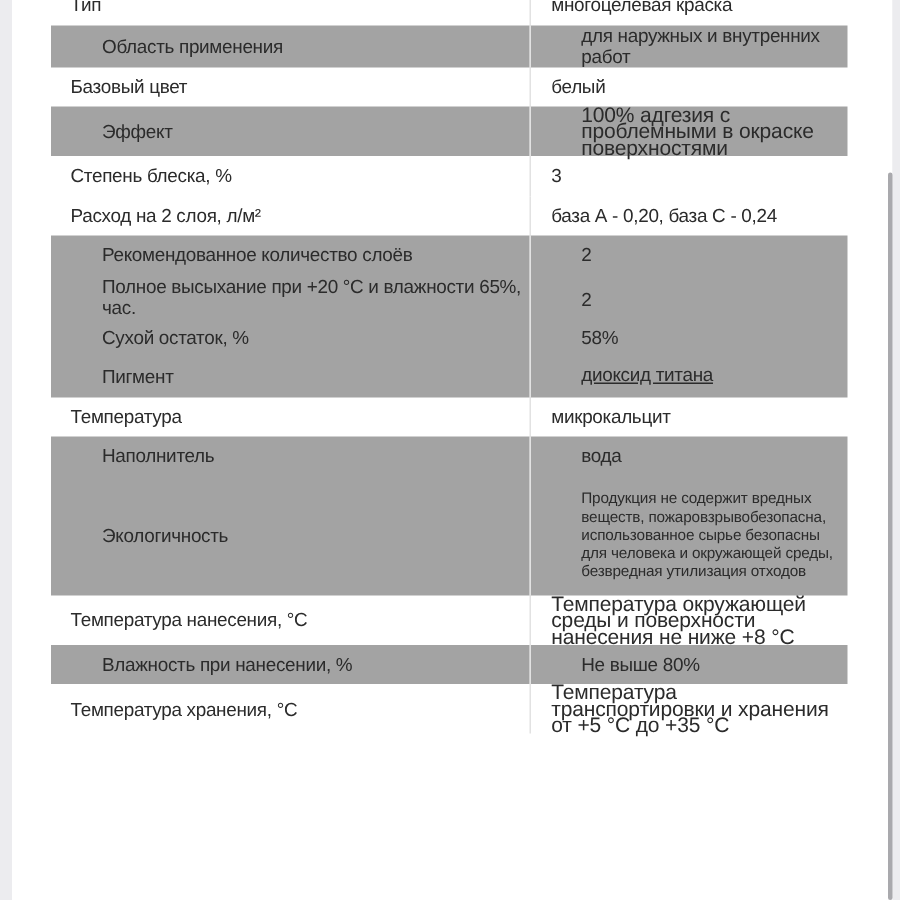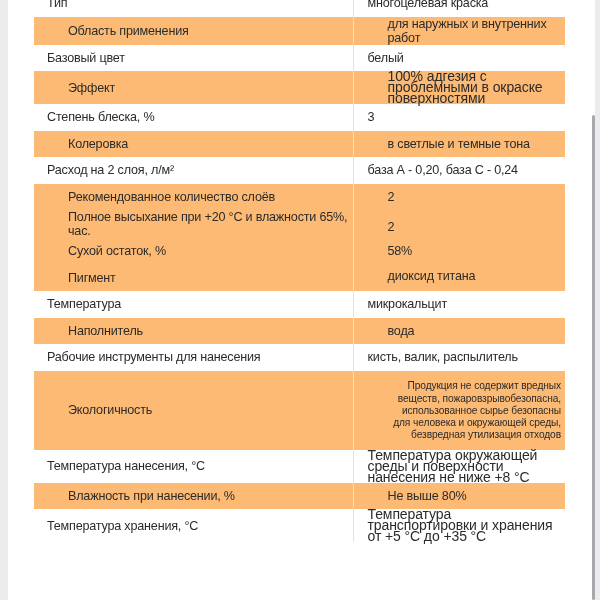--- a/index.html
+++ b/index.html
@@ -24,21 +24,21 @@
       position: absolute;
       left: 26px;
       top: -10px;
       width: 531px;
       border-collapse: collapse;
       table-layout: fixed;
     }
     .spec-table col.c-label { width: 319px; }
     .spec-table col.c-value { width: 212px; }
     .spec-table tr { height: 26.5px; }
-    .spec-table tr.alt td { background: #fdba74; padding-left: 34px; }
+    .spec-table tr.alt td { background: #a3a3a3; padding-left: 34px; }
     .spec-table td {
       padding: 0;
       vertical-align: middle;
       color: #2b2b2b;
       font-size: 12.6px;
       letter-spacing: -0.2px;
       line-height: 14px;
     }
     .spec-table td.label {
       padding-left: 13px;
@@ -52,23 +52,23 @@
       font-size: 14px;
       line-height: 11px;
       letter-spacing: -0.1px;
     }
     .spec-table td.value.medium {
       font-size: 10.2px;
       line-height: 12.2px;
       letter-spacing: -0.1px;
     }
     .spec-table td.value.nudge-down { padding-top: 5px; }
-    .spec-table td.value.nudge-up { padding-bottom: 3px; }
+    .spec-table td.value.nudge-up { padding-bottom: 3px; text-decoration: underline; }
     .spec-table tr.tall { height: 79px; }
-    .spec-table tr.eco td.value { padding-top: 2px; text-align: right; }
+    .spec-table tr.eco td.value { padding-top: 2px; }
     .scrollbar {
       position: absolute;
       right: 0;
       top: 0;
       width: 5px;
       height: 600px;
       background: #ececef;
     }
     .scroll-thumb {
       position: absolute;
@@ -103,24 +103,20 @@
         <td class="value">белый</td>
       </tr>
       <tr class="alt">
         <td class="label">Эффект</td>
         <td class="value small">100% адгезия с проблемными в окраске поверхностями</td>
       </tr>
       <tr>
         <td class="label">Степень блеска, %</td>
         <td class="value">3</td>
       </tr>
-      <tr class="alt">
-        <td class="label">Колеровка</td>
-        <td class="value">в светлые и темные тона</td>
-      </tr>
       <tr>
         <td class="label">Расход на 2 слоя, л/м²</td>
         <td class="value">база А - 0,20, база С - 0,24</td>
       </tr>
       <tr class="alt">
         <td class="label">Рекомендованное количество слоёв</td>
         <td class="value">2</td>
       </tr>
       <tr class="alt">
         <td class="label">Полное высыхание при +20 °С и влажности 65%, час.</td>
@@ -135,24 +131,20 @@
         <td class="value nudge-up">диоксид титана</td>
       </tr>
       <tr>
         <td class="label">Температура</td>
         <td class="value">микрокальцит</td>
       </tr>
       <tr class="alt">
         <td class="label">Наполнитель</td>
         <td class="value">вода</td>
       </tr>
-      <tr>
-        <td class="label">Рабочие инструменты для нанесения</td>
-        <td class="value">кисть, валик, распылитель</td>
-      </tr>
       <tr class="alt tall eco">
         <td class="label">Экологичность</td>
         <td class="value medium">Продукция не содержит вредных веществ, пожаровзрывобезопасна, использованное сырье безопасны для человека и окружающей среды, безвредная утилизация отходов</td>
       </tr>
       <tr>
         <td class="label">Температура нанесения, °С</td>
         <td class="value small">Температура окружающей среды и поверхности нанесения не ниже +8 °С</td>
       </tr>
       <tr class="alt">
         <td class="label">Влажность при нанесении, %</td>

